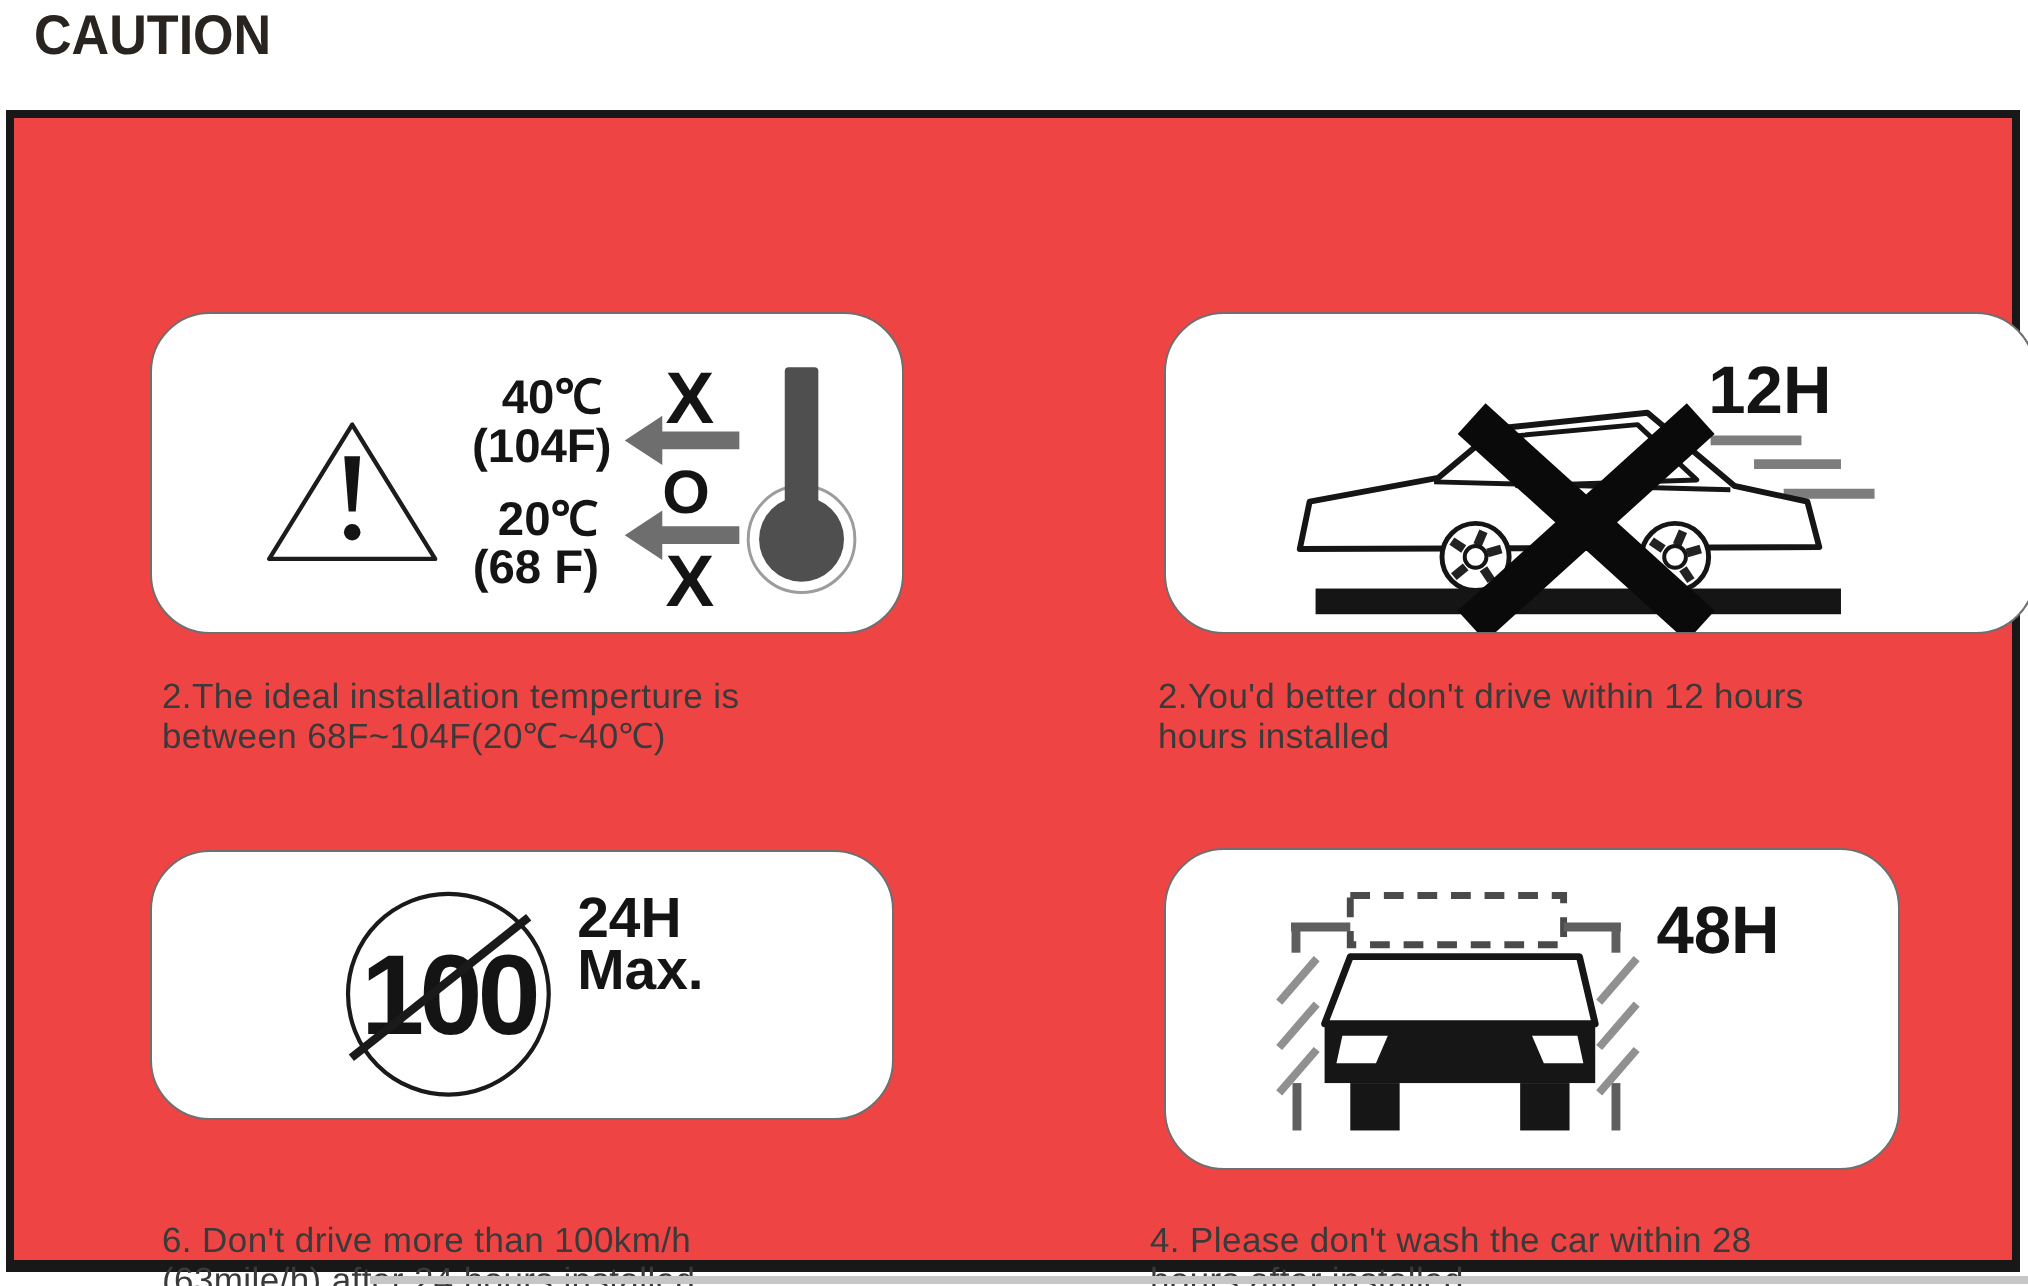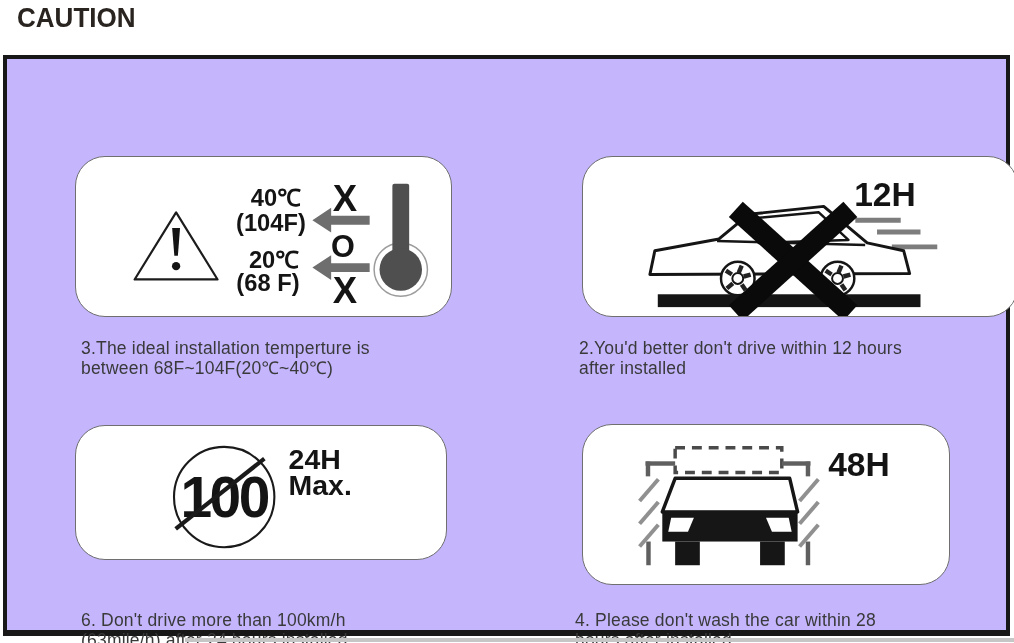--- a/index.html
+++ b/index.html
@@ -8,21 +8,21 @@
     font-family:"Liberation Sans",sans-serif;overflow:hidden;
   }
   .caution-title{
     position:absolute;left:17px;top:2px;
     font-size:28px;font-weight:bold;color:#29241f;
     transform:scaleX(0.93);transform-origin:left top;letter-spacing:0px;
   }
   .main-box{
     position:absolute;left:3px;top:55px;width:1007px;height:581px;
     box-sizing:border-box;border:4px solid #181818;border-bottom-width:6px;
-    background:#c4b5fd;
+    background:#ef4444;
   }
   .bottom-strip{
     position:absolute;left:185px;top:638px;width:829px;height:4px;background:#c6c6c6;
   }
   .panel{
     position:absolute;box-sizing:border-box;
     border:1.5px solid #6f6f6f;border-radius:30px;background:#ffffff;
   }
   .panel svg{display:block;width:100%;height:100%;}
   .panel svg text{font-family:"Liberation Sans",sans-serif;fill:#141414;}
@@ -158,26 +158,26 @@
           <polygon points="88,94 111,94 105,108 85,108" fill="#ffffff"></polygon>
           <polygon points="184,94 207,94 210,108 190,108" fill="#ffffff"></polygon>
           <rect x="92" y="118" width="25" height="24" fill="#161616"></rect>
           <rect x="178" y="118" width="25" height="24" fill="#161616"></rect>
         </g>
         <text x="247" y="52" font-size="34" font-weight="bold">48H</text>
       </svg>
     </div>
 
     <div class="caption c1">
-      <div>3.The ideal installation temperture is</div>
+      <div>2.The ideal installation temperture is</div>
       <div>between 68F~104F(20℃~40℃)</div>
     </div>
     <div class="caption c2">
       <div>2.You'd better don't drive within 12 hours</div>
-      <div>after installed</div>
+      <div>hours installed</div>
     </div>
     <div class="caption c3">
       <div>6. Don't drive more than 100km/h</div>
       <div>(63mile/h) after 24 hours installed</div>
     </div>
     <div class="caption c4">
       <div>4. Please don't wash the car within 28</div>
       <div>hours after installed</div>
     </div>
 

